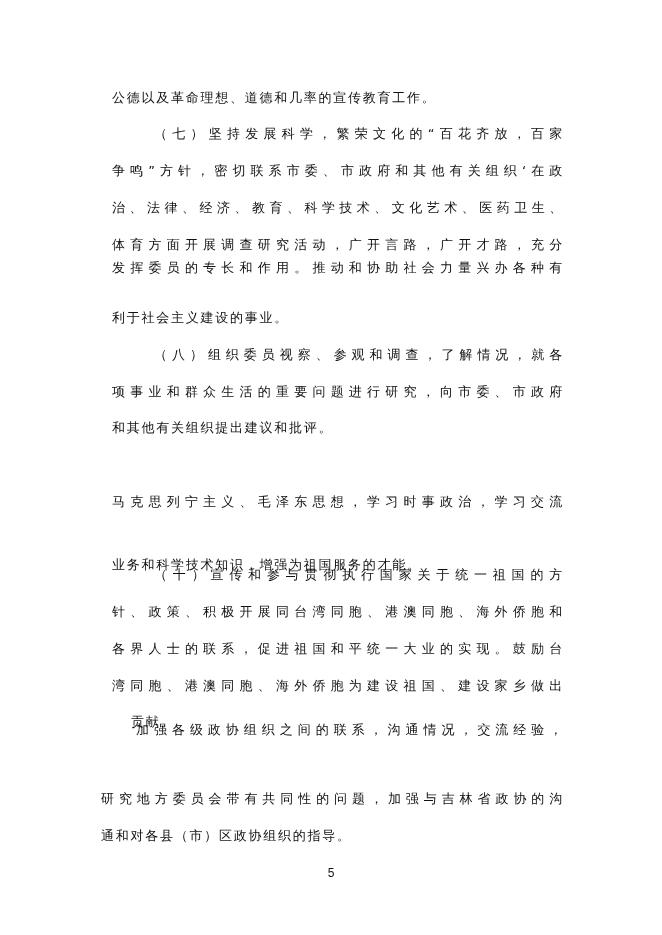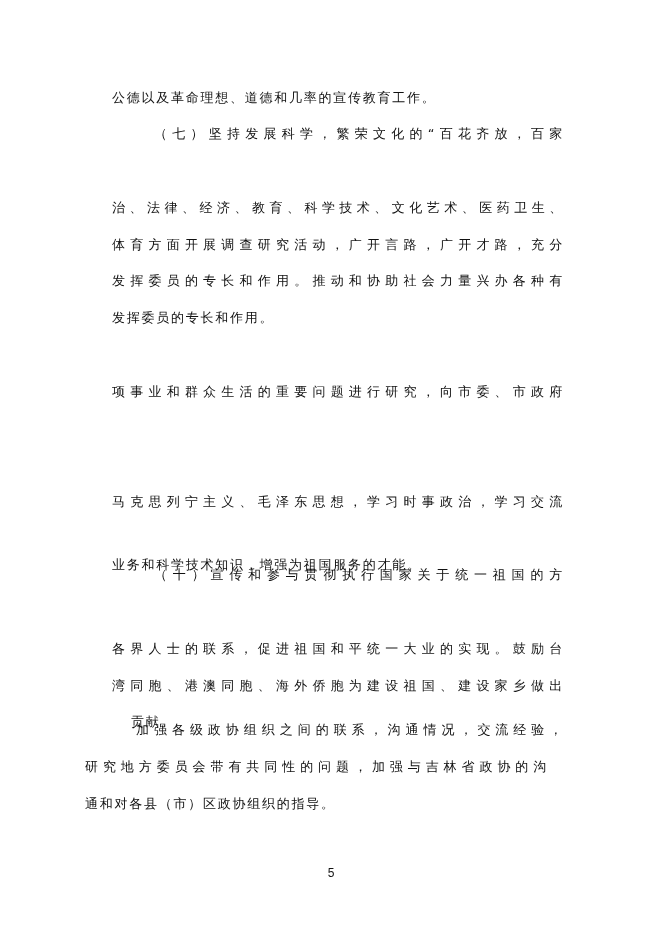--- a/index.html
+++ b/index.html
@@ -39,22 +39,23 @@
     }
     .line.indent {
       left: 154px;
       width: 410px;
     }
     .line.indent-sm {
       left: 132px;
       width: 432px;
     }
     .line.wide {
-      left: 85px;
+      left: 101px;
       width: 463px;
+      margin-top: 32px;
     }
     .page-number {
       position: absolute;
       left: 324px;
       top: 865px;
       width: 14px;
       text-align: center;
       font-family: "Liberation Sans", sans-serif;
       font-size: 12px;
       line-height: 16px;
@@ -62,31 +63,35 @@
     }
   </style>
 </head>
 <body>
 
 <div class="page">
 
   <div class="line last" style="top:86px;">公德以及革命理想、道德和几率的宣传教育工作。</div>
 
   <div class="line indent" style="top:122px;">（七）坚持发展科学，繁荣文化的“百花齐放，百家</div>
+  <div class="line" style="top:159px;">争鸣”方针，密切联系市委、市政府和其他有关组织‘在政</div>
   <div class="line" style="top:196px;">治、法律、经济、教育、科学技术、文化艺术、医药卫生、</div>
   <div class="line" style="top:233px;">体育方面开展调查研究活动，广开言路，广开才路，充分</div>
-  <div class="line" style="top:269px;">发挥委员的专长和作用。推动和协助社会力量兴办各种有</div>
-  <div class="line last" style="top:306px;">发挥委员的专长和作用。</div>
+  <div class="line" style="top:256px;">发挥委员的专长和作用。推动和协助社会力量兴办各种有</div>
+  <div class="line last" style="top:306px;">利于社会主义建设的事业。</div>
 
+  <div class="line indent" style="top:343px;">（八）组织委员视察、参观和调查，了解情况，就各</div>
   <div class="line" style="top:380px;">项事业和群众生活的重要问题进行研究，向市委、市政府</div>
+  <div class="line last" style="top:416px;">和其他有关组织提出建议和批评。</div>
 
   <div class="line" style="top:490px;">马克思列宁主义、毛泽东思想，学习时事政治，学习交流</div>
   <div class="line last" style="top:553px;">业务和科学技术知识，增强为祖国服务的才能。</div>
 
   <div class="line indent" style="top:563px;">（十）宣传和参与贯彻执行国家关于统一祖国的方</div>
+  <div class="line" style="top:600px;">针、政策、积极开展同台湾同胞、港澳同胞、海外侨胞和</div>
   <div class="line" style="top:637px;">各界人士的联系，促进祖国和平统一大业的实现。鼓励台</div>
   <div class="line" style="top:674px;">湾同胞、港澳同胞、海外侨胞为建设祖国、建设家乡做出</div>
   <div class="line last" style="top:710px;margin-left:19px;">贡献。</div>
 
   <div class="line indent-sm" style="top:719px; left:136px; width:428px; top:718px;">加强各级政协组织之间的联系，沟通情况，交流经验，</div>
   <div class="line wide" style="top:755px;">研究地方委员会带有共同性的问题，加强与吉林省政协的沟</div>
   <div class="line wide last" style="top:792px;">通和对各县（市）区政协组织的指导。</div>
 
   <div class="page-number">5</div>
 </div>

